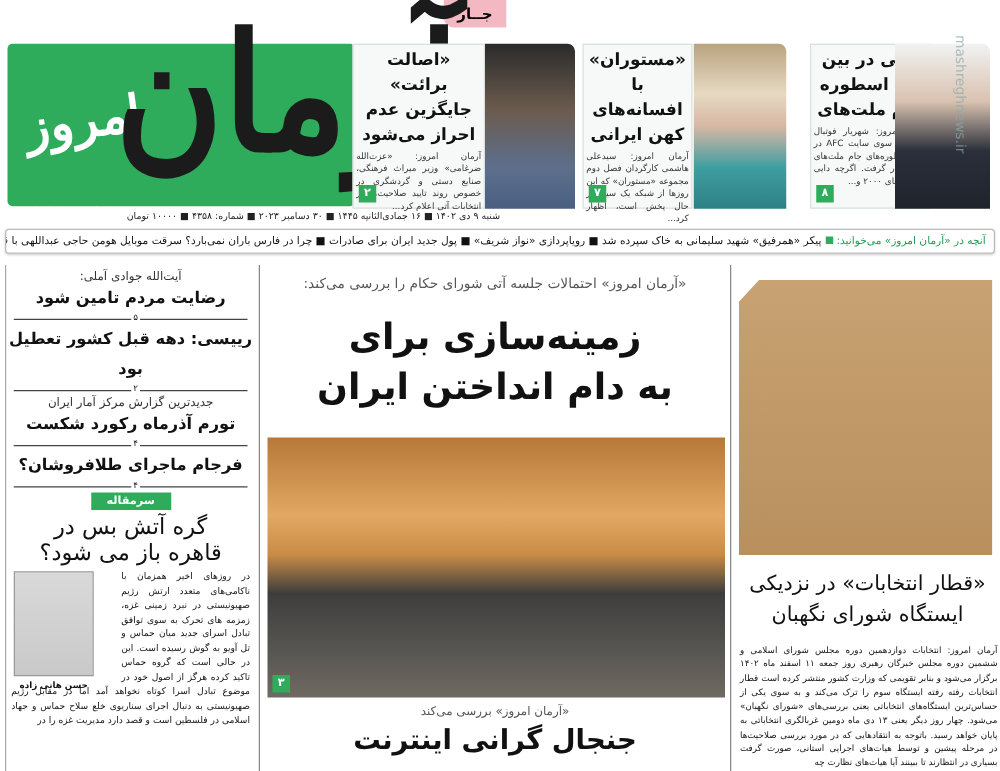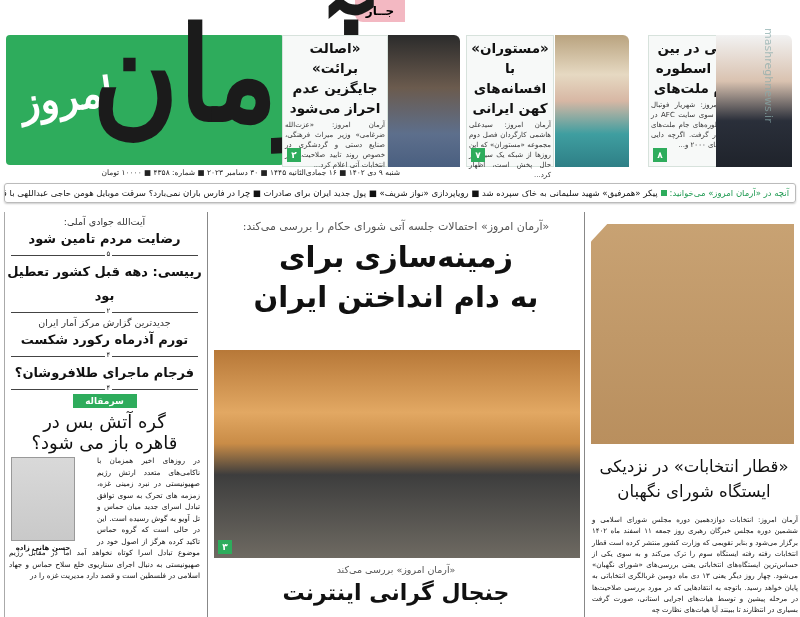--- a/index.html
+++ b/index.html
@@ -28,21 +28,21 @@
 .rule{height:1px;background:#444;margin:4px 6px;position:relative}
 .rule span{position:absolute;left:50%;top:-5px;background:#fff;font-size:7px;padding:0 2px}
 #editorial-label{display:block;margin:3px auto;width:64px;background:#2eac5c;color:#fff;font-size:9px;font-weight:bold;text-align:center;line-height:14px}
 #ed-title{font-size:18px;font-weight:normal;text-align:center;margin:2px 18px}
 #ed-body{font-size:7.3px;line-height:11.5px;text-align:justify;padding:0 4px;position:relative}
 #ed-photo{float:left;width:64px;height:84px;margin:2px 22px 2px 2px;background:linear-gradient(#d9d9d9,#c9c9c9);border:1px solid #999;position:relative}
 #ed-photo .cap{position:absolute;bottom:-14px;left:0;width:100%;font-size:7px;text-align:center;font-weight:bold}
 
 #centercol{left:207px;top:212px;width:378px;height:405px;border-left:1px solid #888;border-right:1px solid #888}
 #c-kicker{text-align:center;font-size:11px;color:#555;margin-top:8px}
-#c-title{text-align:center;font-size:29px;font-weight:bold;line-height:40px;margin-top:4px}
+#c-title{text-align:center;font-size:29px;font-weight:bold;line-height:40px;margin-top:16px}
 #hall{position:absolute;left:6px;top:138px;width:366px;height:208px;overflow:hidden;background:linear-gradient(#b77838 0%,#e2a863 30%,#c98c47 45%,#3d3d3d 60%,#6e6a62 100%)}
 #c2-kicker{position:absolute;top:352px;width:100%;text-align:center;font-size:9.5px;color:#555}
 #c2-title{position:absolute;top:368px;width:100%;text-align:center;font-size:22px;font-weight:bold}
 
 #rightcol{left:588px;top:212px;width:212px;height:405px}
 #council{position:absolute;left:3px;top:12px;width:203px;height:220px;background:linear-gradient(#c8a273,#b98f5e);clip-path:polygon(8% 0,100% 0,100% 100%,0 100%,0 8%)}
 #r-title{position:absolute;top:242px;width:100%;text-align:center;font-size:16.5px;font-weight:normal;line-height:25px}
 #r-body{position:absolute;top:303px;width:206px;right:2px;font-size:7px;line-height:11.3px;text-align:justify}
 #watermark{left:762px;top:28px;font-size:11px;color:#8aa;writing-mode:vertical-rl;opacity:.7}
 </style>

